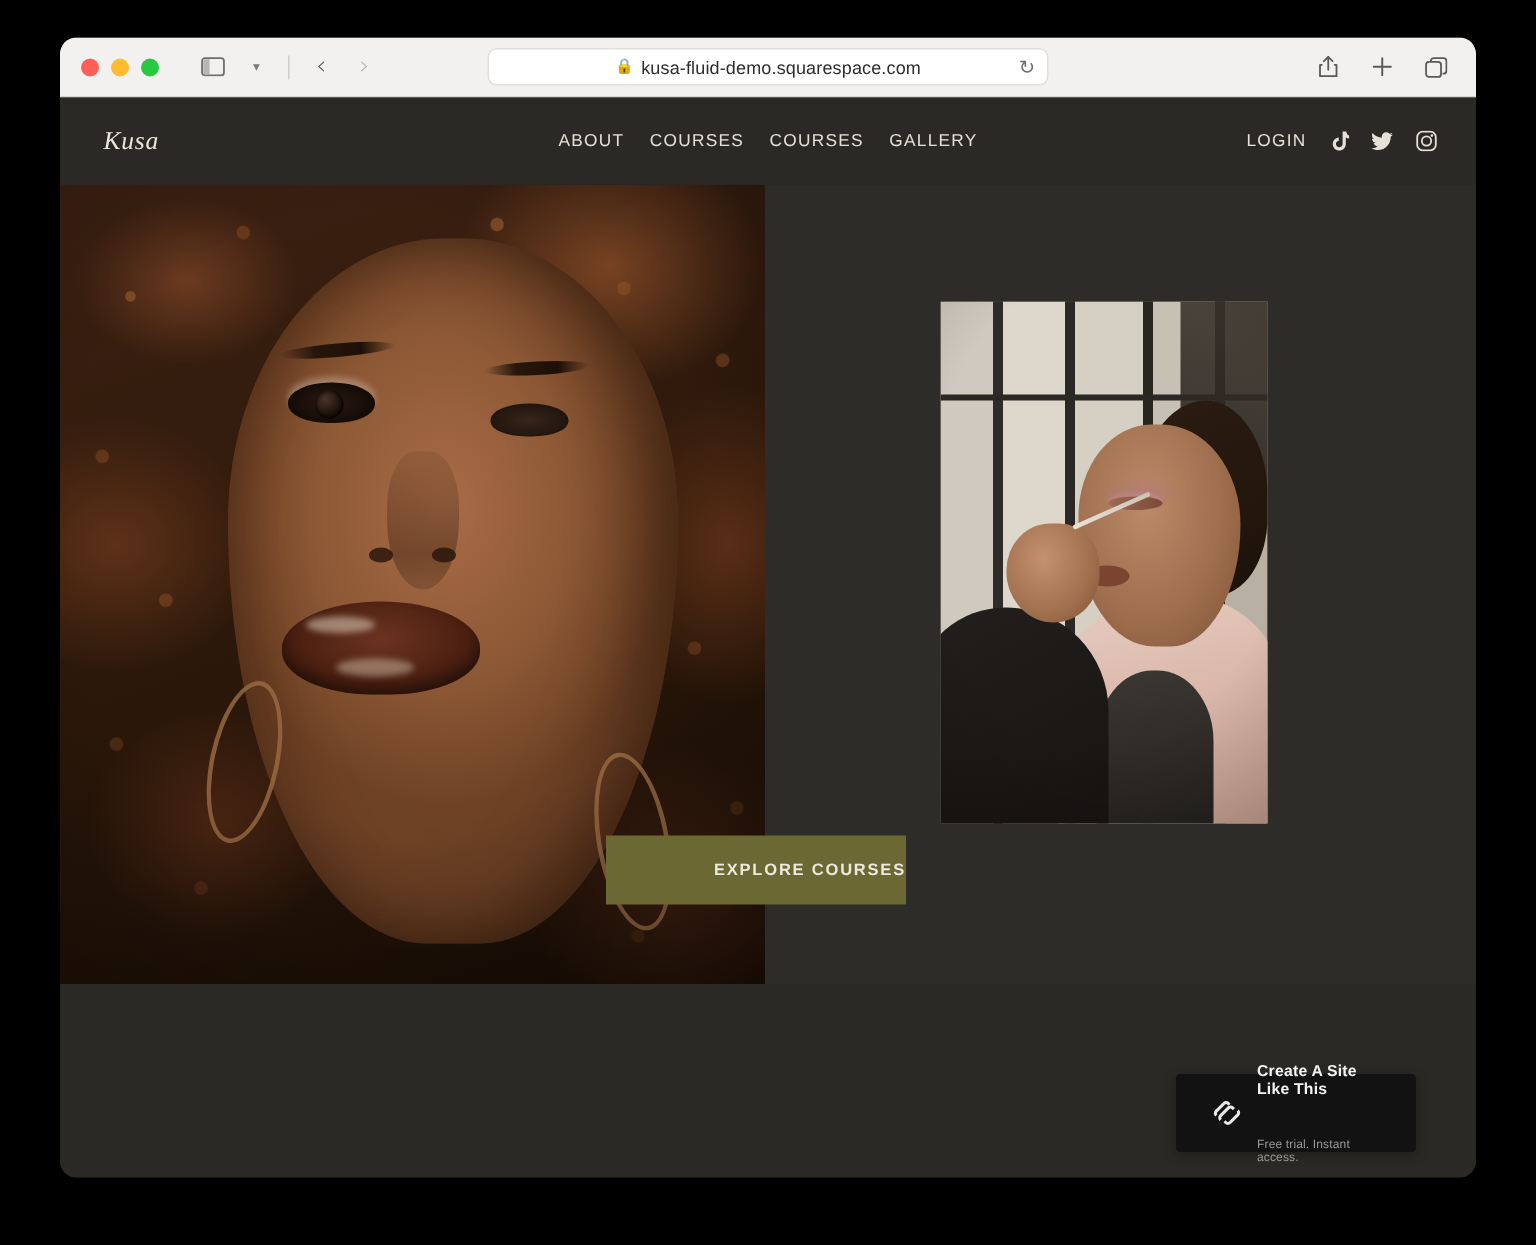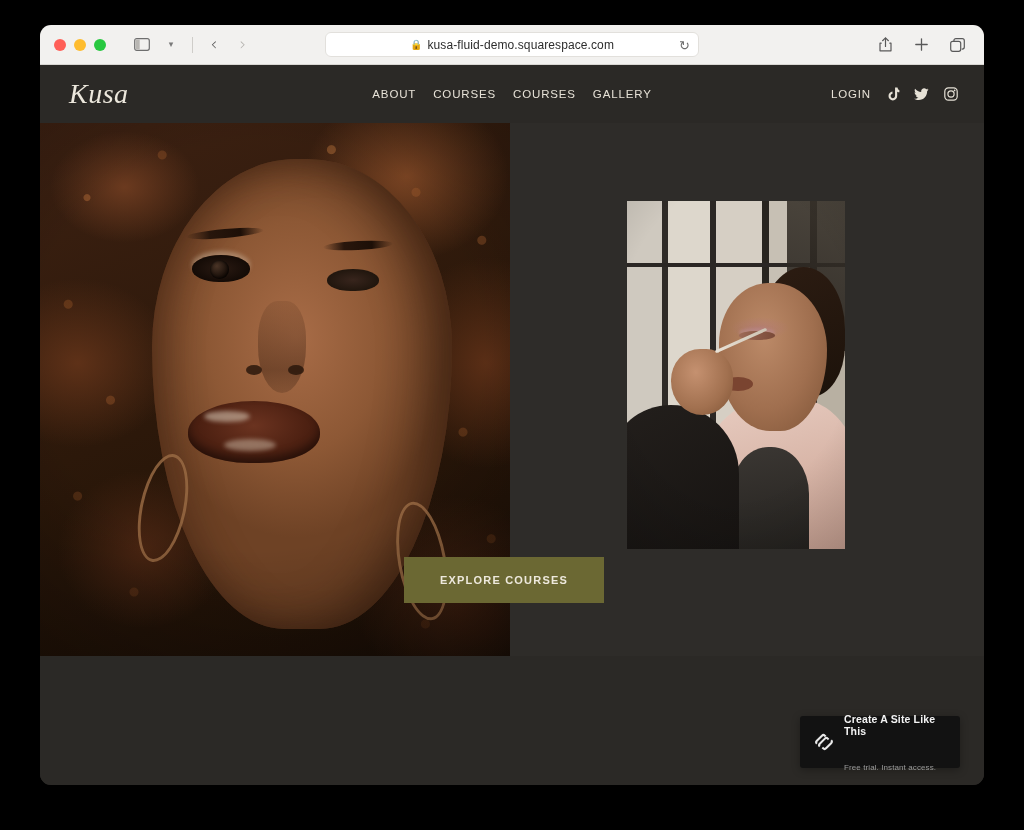--- a/index.html
+++ b/index.html
@@ -127,21 +127,21 @@
     background: #2b2926;
     display: flex;
     align-items: center;
     z-index: 30;
   }
   #site-logo {
     position: absolute;
     left: 29px;
     font-family: "Liberation Serif", serif;
     font-style: italic;
-    font-size: 28px;
+    font-size: 17px;
     color: #ece7dc;
     letter-spacing: 0.5px;
   }
   #main-nav {
     position: absolute;
     left: 50%;
     transform: translateX(-50%);
     display: flex;
     gap: 17px;
   }
@@ -445,21 +445,21 @@
   }
 
   
   #explore-courses-button {
     position: absolute;
     left: 364px; top: 434px;
     width: 200px; height: 46px;
     background: #6b6833;
     display: flex;
     align-items: center;
-    justify-content: center;
+    justify-content: flex-end;
     z-index: 14;
     border: none;
     cursor: pointer;
   }
   #explore-courses-label {
     font-size: 11px;
     letter-spacing: 1.2px;
     color: #eee9dd;
     font-weight: bold;
     font-family: "Liberation Sans", sans-serif;
@@ -477,30 +477,30 @@
     font-family: "Liberation Serif", serif;
     font-size: 33px;
     line-height: 1.36;
     color: #24221f;
     letter-spacing: -0.1px;
   }
 
   
   #squarespace-badge {
     position: absolute;
-    right: 24px;
+    right: 40px;
     bottom: 17px;
     width: 160px;
     height: 52px;
     background: #121212;
     border-radius: 3px;
     display: flex;
     align-items: center;
     gap: 9px;
-    padding: 0 13px;
+    padding: 0 23px;
     z-index: 40;
     box-shadow: 0 2px 8px rgba(0,0,0,0.3);
     cursor: pointer;
   }
   #badge-logo-icon { flex: 0 0 auto; color: #e8e8e8; display: flex; }
   .badge-text { display: flex; flex-direction: column; gap: 2px; }
   #badge-title {
     font-size: 10.5px;
     font-weight: bold;
     color: #f3f3f3;

